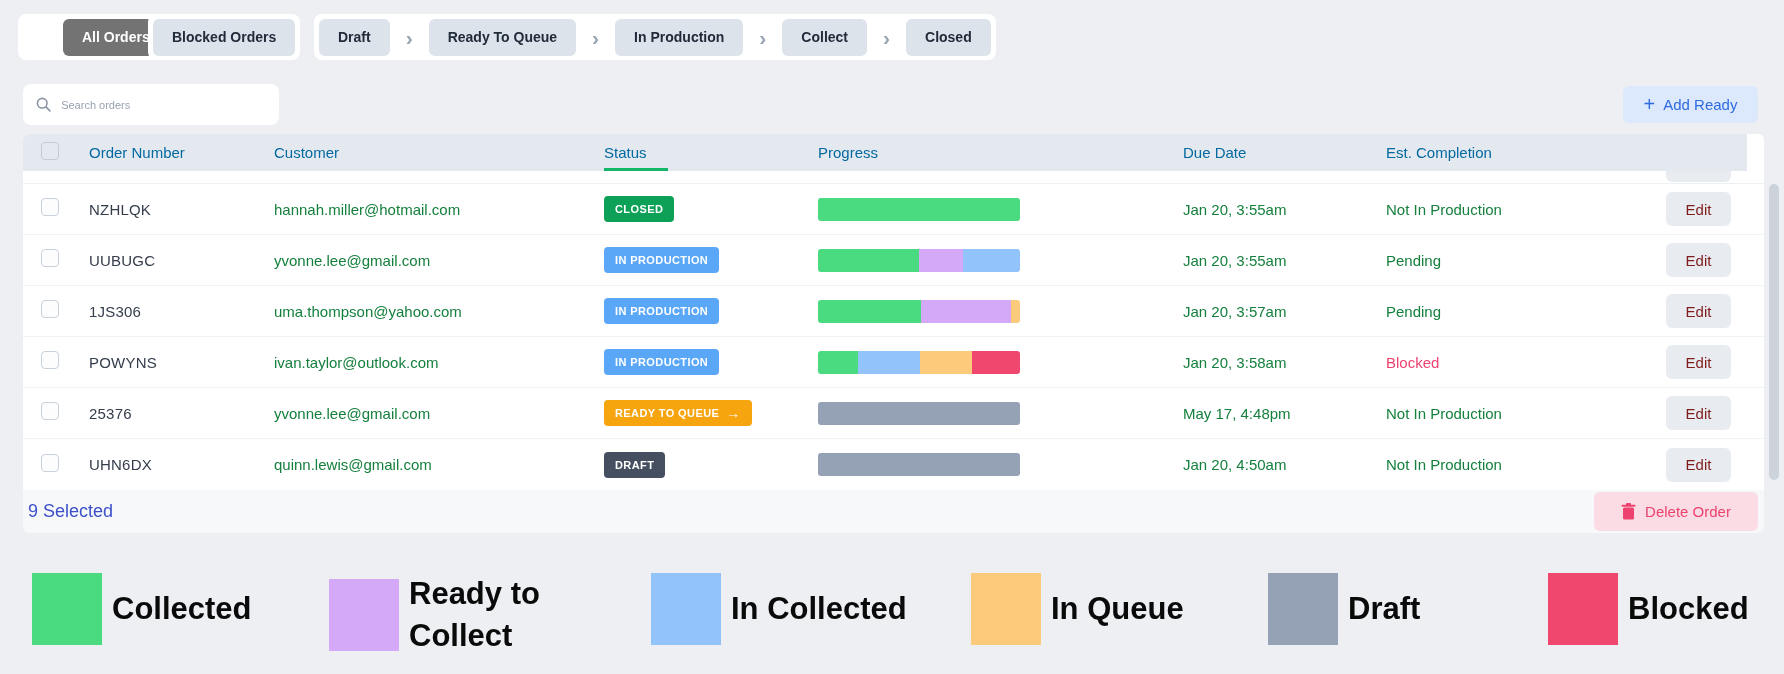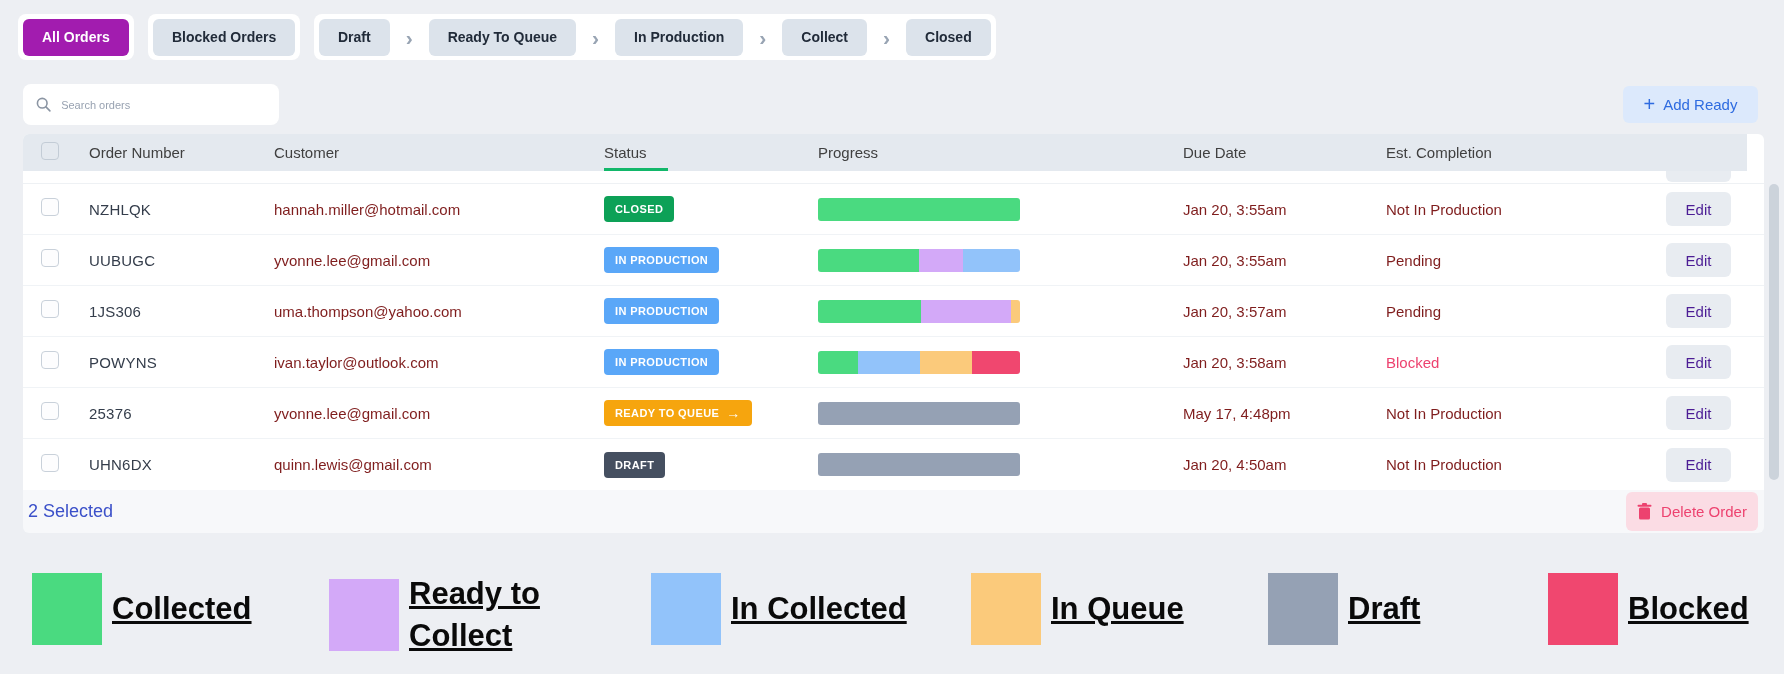--- a/index.html
+++ b/index.html
@@ -19,21 +19,21 @@
   }
   #wrap-all { left:18px; }
   #wrap-blocked { left:148px; }
   #wrap-flow { left:314px; }
   .tabbtn {
     height:37px; display:flex; align-items:center;
     padding:0 19px; border-radius:6px;
     font-size:14px; font-weight:700; color:#212b39;
     background:#dce3eb; white-space:nowrap; cursor:pointer;
   }
-  .tabbtn.dark { background:#a21caf; color:#ffffff; }
+  .tabbtn.dark { background:#737373; color:#ffffff;margin-left:40px; }
   .chev { color:#98a4b3; font-size:21px; font-weight:600; padding:0 8px; line-height:1; }
   
   .search {
     position:absolute; left:23px; top:84px; width:256px; height:41px;
     background:#ffffff; border-radius:8px;
     display:flex; align-items:center; padding:0 13px; gap:10px;
   }
   .search input {
     border:none; outline:none; background:transparent;
     font-size:11px; font-family:inherit; color:#39424e; width:100%;
@@ -51,85 +51,85 @@
     position:absolute; left:23px; top:134px; width:1741px; height:356px;
     background:#ffffff; border-radius:6px;
   }
   .grid-cols {
     display:grid;
     grid-template-columns:66px 185px 330px 214px 365px 203px 254px 124px;
     align-items:center;
   }
   .thead {
     height:37px; width:1724px; background:#e4e9ef;
-    border-top-left-radius:6px; font-size:15px; color:#404040;
+    border-top-left-radius:6px; font-size:15px; color:#0369a1;
     position:relative;
   }
   .sort-underline {
     position:absolute; left:581px; top:34px; width:64px; height:3px;
     background:#12b76a;
   }
   .sliver {
     height:13px; border-bottom:1px solid #eef1f4; position:relative; background:#fff;
   }
   .sliver .part-edit {
     position:absolute; left:1643px; top:0; width:65px; height:11px;
     background:#e8ecf1; border-radius:0 0 6px 6px;
   }
   .trow { height:51px; border-bottom:1px solid #f0f3f6; background:#fff; }
   .trow:last-child { border-bottom:none; }
   .cb {
     width:18px; height:18px; margin-left:18px; border:1.5px solid #c9d1da;
     border-radius:4px; background:#fdfdfe; display:inline-block; cursor:pointer;
   }
   .thead .cb { background:transparent; border-color:#c3ccd6; }
-  .cell-txt { font-size:15px; color:#7f1d1d; }
+  .cell-txt { font-size:15px; color:#15803d; }
   .ordno { font-size:15px; color:#343d4b; letter-spacing:0.2px; }
   .badge {
     display:inline-flex; align-items:center; gap:7px;
     height:26px; padding:0 11px; border-radius:4px;
     color:#ffffff; font-size:11px; font-weight:700; letter-spacing:0.4px;
     white-space:nowrap;
   }
   .badge .arrow { font-size:14px; font-weight:700; line-height:1; }
   .pbar {
     width:202px; height:23px; border-radius:3px; overflow:hidden;
     display:flex; background:#fff;
   }
   .pbar .seg { height:100%; }
   .est-blocked { color:#ed426f !important; }
   .editbtn {
     width:65px; height:34px; margin-left:26px; background:#e8ecf1;
     border-radius:6px; display:flex; align-items:center; justify-content:center;
-    font-size:15px; color:#4c1d95; cursor:pointer;
+    font-size:15px; color:#7f1d1d; cursor:pointer;
   }
   .vscroll {
     position:absolute; left:1746px; top:50px; width:10px; height:296px;
     background:#ccd3db; border-radius:5px;
   }
   
   .footbar {
     position:absolute; left:23px; top:490px; width:1741px; height:43px;
     background:#f7f8fa; border-radius:0 0 6px 6px;
     display:flex; align-items:center; justify-content:space-between;
     padding:0 6px 0 5px;
   }
   .selcount { font-size:18px; color:#3b50c9; }
   .delbtn {
-    width:132px; height:39px; background:#fbdce4; border-radius:6px;
+    width:164px; height:39px; background:#fbdce4; border-radius:6px;
     display:flex; align-items:center; justify-content:center; gap:9px;
     color:#ed426f; font-size:15px; cursor:pointer;
   }
   
   .legend-item {
     position:absolute; top:573px; display:flex; align-items:center; gap:10px;
   }
   .legend-item .swatch { width:70px; height:72px; flex:0 0 auto; }
   .legend-item .llabel {
-    font-size:31px; font-weight:700; color:#0a0a0a; line-height:1.35;text-decoration:underline;
+    font-size:31px; font-weight:700; color:#0a0a0a; line-height:1.35;
   }
   #leg-1 .llabel { width:140px; }
 </style>
 </head>
 <body>
 
 <div class="tabwrap" id="wrap-all">
   <div class="tabbtn dark">All Orders</div>
 </div>
 <div class="tabwrap" id="wrap-blocked">
@@ -294,21 +294,21 @@
     <div class="cell-txt est">Not In Production</div>
     <div>
           <span class="editbtn">Edit</span>
         </div>
   </div>
 </div>
   <div class="vscroll"></div>
 </div>
 
 <div class="footbar">
-  <span class="selcount">2 Selected</span>
+  <span class="selcount">9 Selected</span>
   <div class="delbtn">
     <svg width="15" height="17" viewBox="0 0 15 17">
       <rect x="2" y="4.5" width="11" height="12" rx="1.5" fill="#ed426f"></rect>
       <rect x="0.5" y="1.8" width="14" height="2" rx="1" fill="#ed426f"></rect>
       <rect x="5" y="0" width="5" height="2.5" rx="1" fill="#ed426f"></rect>
     </svg>
     <span>Delete Order</span>
   </div>
 </div>
 

